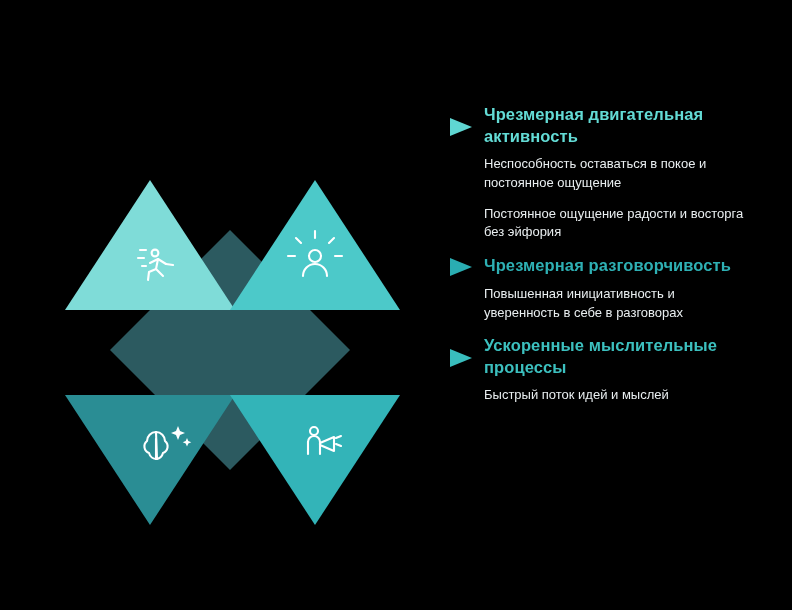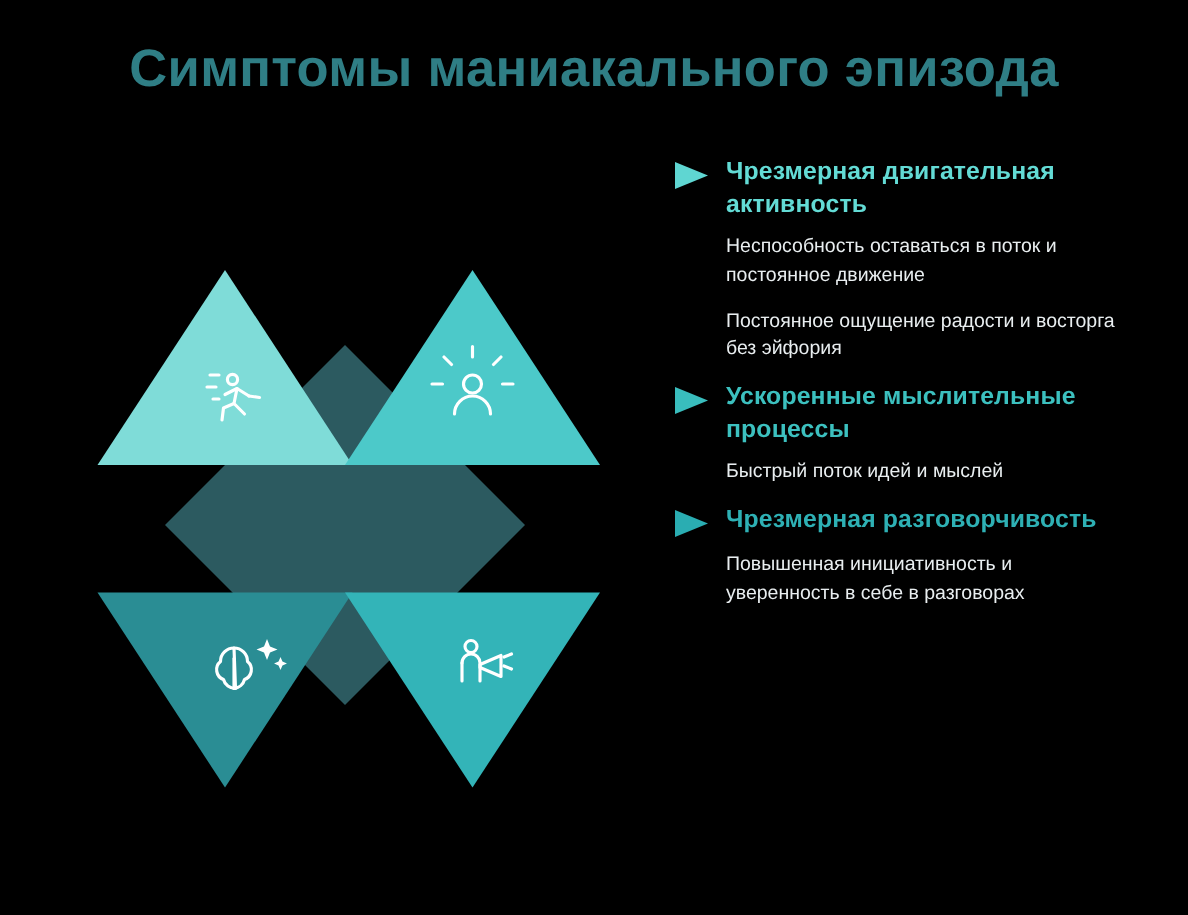--- a/index.html
+++ b/index.html
@@ -46,21 +46,21 @@
   
   .list {
     position: absolute;
     left: 448px;
     top: 104px;
     width: 320px;
   }
   .item { margin-bottom: 12px; }
   .item-head {
     display: flex;
-    align-items: flex-start;
+    align-items: center;
   }
   .arrow {
     width: 26px;
     height: 22px;
     flex: 0 0 26px;
     margin-top: 2px;
     margin-right: 10px;
   }
   .arrow svg { display: block; }
   .item-title {
@@ -79,21 +79,20 @@
   .i1 .item-title, .i1 .arrow-fill { color: #63dbd5; }
   .i2 .item-title { color: #45c9c6; }
   .i3 .item-title { color: #3cc0bf; }
   .i4 .item-title { color: #2eb0b4; }
 </style>
 </head>
 <body>
 
 <div class="slide">
 
-  <div class="title">Симптомы маниакального эпизода</div>
 
   <div class="graphic">
     <svg width="400" height="400" viewBox="0 0 400 400" xmlns="http://www.w3.org/2000/svg">
 
       <g>
         <polygon points="200,80 320,200 200,320 80,200" fill="#2c5a60"></polygon>
       </g>
 
       <g>
         <polygon points="120,30 205,160 35,160" fill="#7fdcd8"></polygon>
@@ -144,45 +143,45 @@
 
     <div class="item i1">
       <div class="item-head">
         <span class="arrow">
           <svg width="26" height="22" viewBox="0 0 26 22" xmlns="http://www.w3.org/2000/svg">
             <polygon points="2,2 24,11 2,20" fill="#5fd6d2"></polygon>
           </svg>
         </span>
         <span class="item-title">Чрезмерная двигательная активность</span>
       </div>
-      <div class="item-desc">Неспособность оставаться в поток и постоянное движение</div>
+      <div class="item-desc">Неспособность оставаться в покое и постоянное ощущение</div>
     </div>
 
     <div class="item i2">
       <div class="item-desc">Постоянное ощущение радости и восторга без эйфория</div>
+    </div>
+
+    <div class="item i4">
+      <div class="item-head">
+        <span class="arrow">
+          <svg width="26" height="22" viewBox="0 0 26 22" xmlns="http://www.w3.org/2000/svg">
+            <polygon points="2,2 24,11 2,20" fill="#2aadb2"></polygon>
+          </svg>
+        </span>
+        <span class="item-title">Чрезмерная разговорчивость</span>
+      </div>
+      <div class="item-desc">Повышенная инициативность и уверенность в себе в разговорах</div>
     </div>
 
     <div class="item i3">
       <div class="item-head">
         <span class="arrow">
           <svg width="26" height="22" viewBox="0 0 26 22" xmlns="http://www.w3.org/2000/svg">
             <polygon points="2,2 24,11 2,20" fill="#39bdbd"></polygon>
           </svg>
         </span>
         <span class="item-title">Ускоренные мыслительные процессы</span>
       </div>
       <div class="item-desc">Быстрый поток идей и мыслей</div>
     </div>
 
-    <div class="item i4">
-      <div class="item-head">
-        <span class="arrow">
-          <svg width="26" height="22" viewBox="0 0 26 22" xmlns="http://www.w3.org/2000/svg">
-            <polygon points="2,2 24,11 2,20" fill="#2aadb2"></polygon>
-          </svg>
-        </span>
-        <span class="item-title">Чрезмерная разговорчивость</span>
-      </div>
-      <div class="item-desc">Повышенная инициативность и уверенность в себе в разговорах</div>
-    </div>
-
   </div>
 </div>
 
 </body></html>

